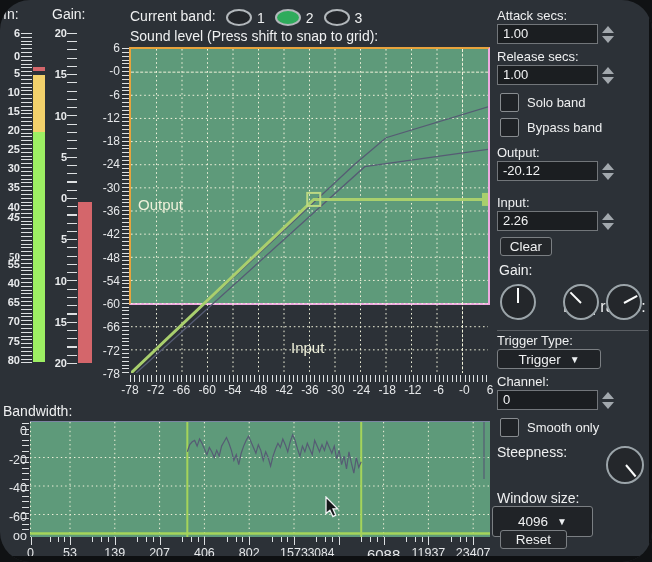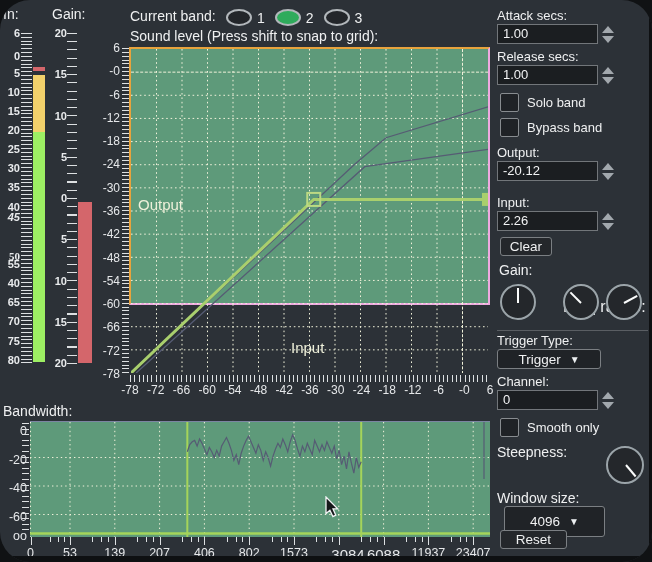--- a/index.html
+++ b/index.html
@@ -256,21 +256,21 @@
       <div style="position: absolute; left: 443.2px; top: 0px; width: 1px; height: 8px; background: rgb(221, 224, 226);"></div>
     </div>
   <div id="bw-x-labels" style="position:absolute;left:30px;top:546px;width:470px;">
       <div class="axlbl" style="left: 0.5px; font-size: 12.5px;">0</div>
       <div class="axlbl" style="left: 40px; font-size: 12.5px;">53</div>
       <div class="axlbl" style="left: 84.8px; font-size: 12.5px;">139</div>
       <div class="axlbl" style="left: 129.6px; font-size: 12.5px;">207</div>
       <div class="axlbl" style="left: 174.4px; font-size: 12.5px;">406</div>
       <div class="axlbl" style="left: 219.2px; font-size: 12.5px;">802</div>
       <div class="axlbl" style="left: 264px; font-size: 12.5px;">1573</div>
-      <div class="axlbl" style="left: 318px; font-size: 15px;">3084</div>
+      <div class="axlbl" style="left: 291px; font-size: 12px;">3084</div>
       <div class="axlbl" style="left: 353.6px; font-size: 15px;">6088</div>
       <div class="axlbl" style="left: 398.4px; font-size: 12.5px;">11937</div>
       <div class="axlbl" style="left: 443.2px; font-size: 12.5px;">23407</div>
     </div>
 
   <div class="lbl" style="left:497px;top:8px;">Attack secs:</div>
   <div class="spinbox" style="left:497px;top:24px;">1.00</div>
   <div class="spin" style="left:601px;top:26px;">
       <div class="sp-up"></div>
       <div class="sp-dn"></div>
@@ -334,21 +334,21 @@
 
   <div class="cb" style="left:500px;top:418px;"></div>
   <div class="lbl" style="left:527px;top:420px;">Smooth only</div>
 
   <div class="lbl" style="left:497px;top:444px;font-size:14px;">Steepness:</div>
   <div class="knob" style="left:606px;top:446px;width:38px;height:38px;">
       <div class="needle" id="needle-steep" style="left: 17px; transform: rotate(140deg);"></div>
     </div>
 
   <div class="lbl" style="left:497px;top:490px;font-size:14px;">Window size:</div>
-  <div class="dd" style="left:504px;top:506px;width:101px;height:31px;">
+  <div class="dd" style="left:492px;top:506px;width:101px;height:31px;">
     <span>4096</span>
     <span class="caret">▼</span>
   </div>
 
   <div class="btn" style="left:500px;top:530px;width:67px;height:19px;">Reset</div>
 
   <div class="blackstrip" style="left:0;top:556px;width:652px;height:6px;"></div>
   <div class="blackstrip" style="left:649px;top:0;width:3px;height:562px;"></div>
 
   <svg id="cursor" width="20" height="24" style="position: absolute; z-index: 50; left: 325px; top: 496px;">

